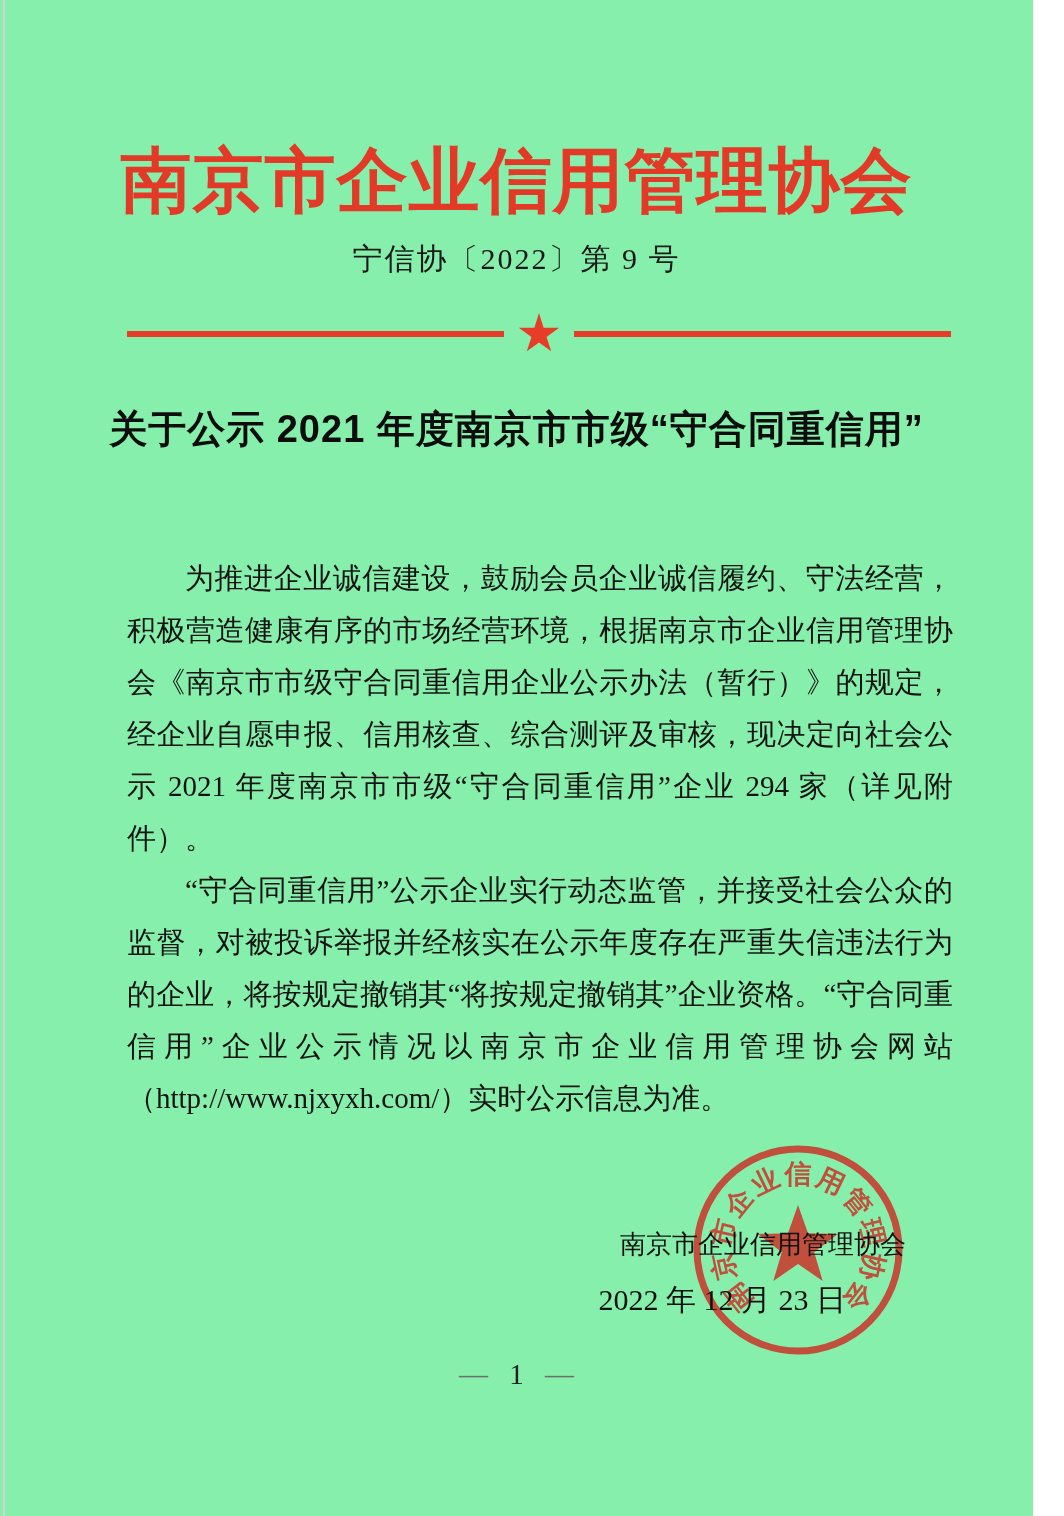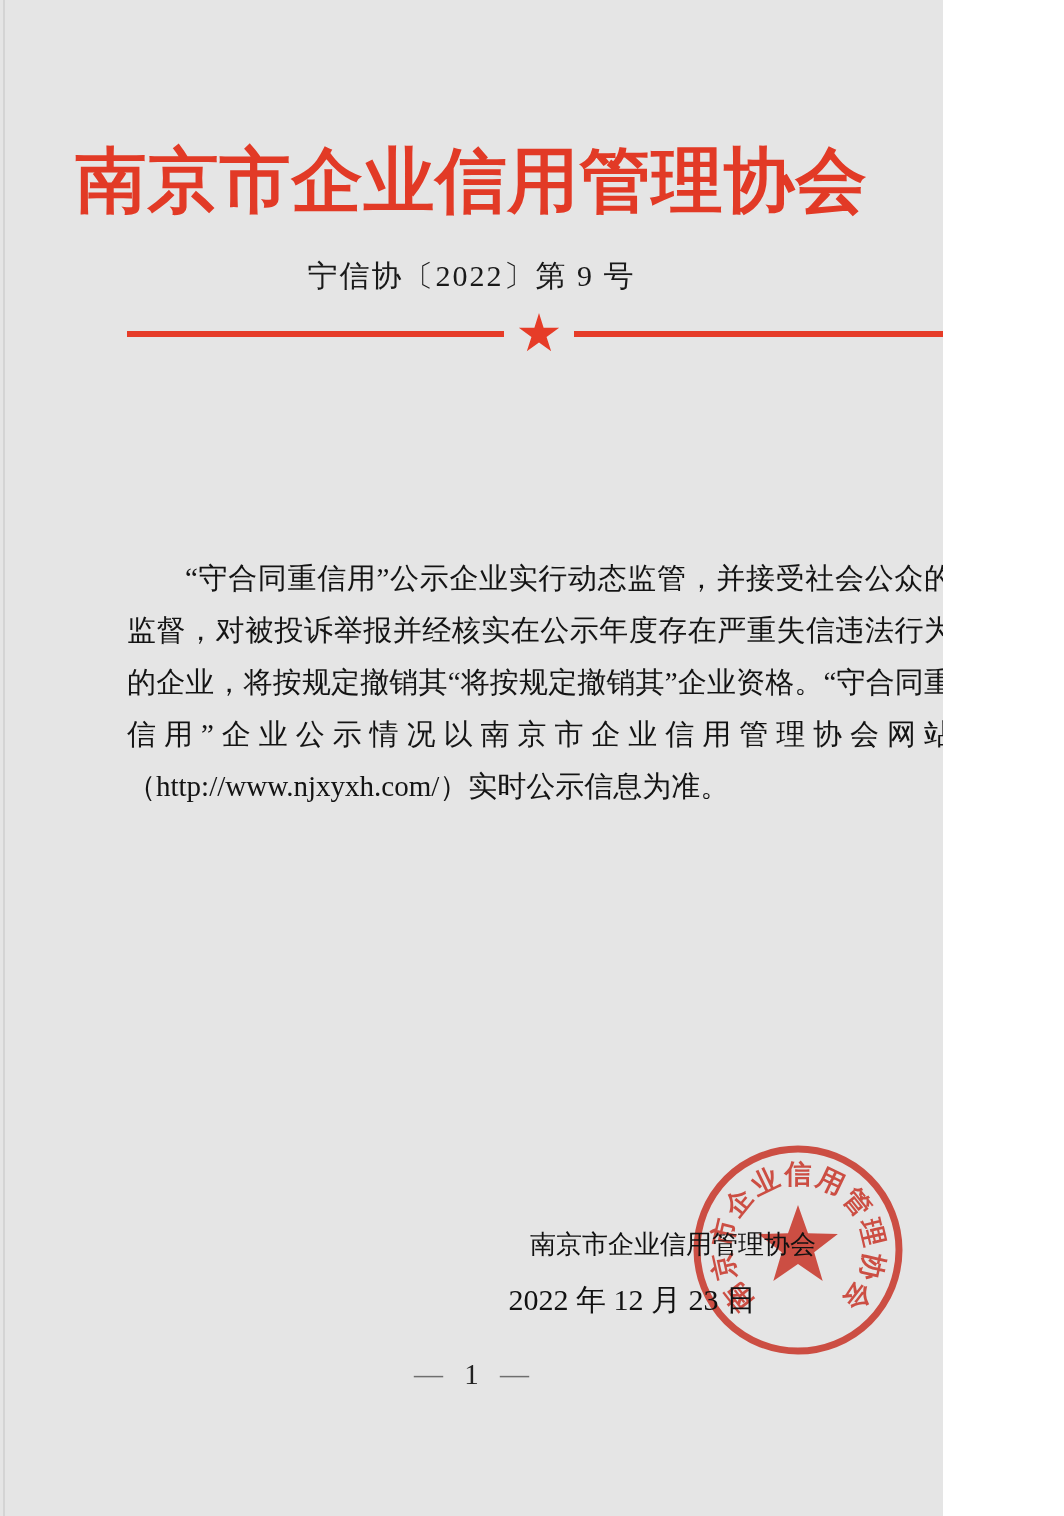--- a/index.html
+++ b/index.html
@@ -1,33 +1,33 @@
 <!DOCTYPE html>
 <html><head>
 <meta charset="utf-8">
 <style>
   html,body { margin:0; padding:0; background:#ffffff; }
   .page {
-    position:relative; width:943px; height:1516px; background:#e5e5e5;
+    position:relative; width:1033px; height:1516px; background:#86efac;
     overflow:hidden; font-family:"Liberation Serif","DejaVu Serif",serif;
     color:#141414;
   }
   .scan-edge {
     position:absolute; left:3px; top:0; bottom:0; width:2px;
     background:#d4d4d4;
   }
   .org-header {
     position:absolute; top:134px; left:0; width:100%;
     text-align:center; margin:0;
     font-family:"Liberation Sans","DejaVu Sans",sans-serif;
     font-size:71px; font-weight:bold; letter-spacing:1px;
     color:#e23a26; white-space:nowrap;
   }
   .doc-number {
-    position:absolute; top:256px; left:0; width:100%;
+    position:absolute; top:239px; left:0; width:100%;
     text-align:center; font-size:30px; color:#1a1a1a;
     letter-spacing:2px;
   }
   .red-rule {
     position:absolute; left:127px; top:312px; width:824px; height:44px;
     display:flex; align-items:center;
   }
   .red-rule .seg { flex:1; height:6px; background:#e63c28; }
   .red-rule .star {
     width:42px; height:42px; margin:0 14px; background:#e63c28;
@@ -76,23 +76,25 @@
 
   <div class="doc-number">宁信协〔2022〕第 9 号</div>
 
   <div class="red-rule">
     <span class="seg"></span>
     <span class="star"></span>
     <span class="seg"></span>
   </div>
 
   <div class="doc-title">
+    <div>关于公示 2021 年度南京市市级“守合同重信用”</div>
   </div>
 
   <div class="body-text">
+    <p>为推进企业诚信建设，鼓励会员企业诚信履约、守法经营，积极营造健康有序的市场经营环境，根据南京市企业信用管理协会《南京市市级守合同重信用企业公示办法（暂行）》的规定，经企业自愿申报、信用核查、综合测评及审核，现决定向社会公示 2021 年度南京市市级“守合同重信用”企业 294 家（详见附件）。</p>
     <p>“守合同重信用”公示企业实行动态监管，并接受社会公众的监督，对被投诉举报并经核实在公示年度存在严重失信违法行为的企业，将按规定撤销其“将按规定撤销其”企业资格。“守合同重信用”企业公示情况以南京市企业信用管理协会网站（http://www.njxyxh.com/）实时公示信息为准。</p>
   </div>
 
   <svg class="seal" viewBox="0 0 220 220" xmlns="http://www.w3.org/2000/svg">
     <circle cx="110" cy="110" r="101" fill="none" stroke="#c9382c" stroke-width="7"></circle>
     <polygon fill="#c9382c" points="110,65 120,93.2 149.9,94 126.2,112.3 134.7,141 110,124 85.3,141 93.8,112.3 70.1,94 100,93.2"></polygon>
     <g font-family="Liberation Sans, DejaVu Sans, sans-serif" font-size="27" font-weight="bold" fill="#c9382c" text-anchor="middle">
       <text x="50.1" y="156.8" dominant-baseline="central" transform="rotate(-128 50.1 156.8)">南</text>
       <text x="35.8" y="126.3" dominant-baseline="central" transform="rotate(-102.4 35.8 126.3)">京</text>
       <text x="36.0" y="92.6" dominant-baseline="central" transform="rotate(-76.8 36.0 92.6)">市</text>

